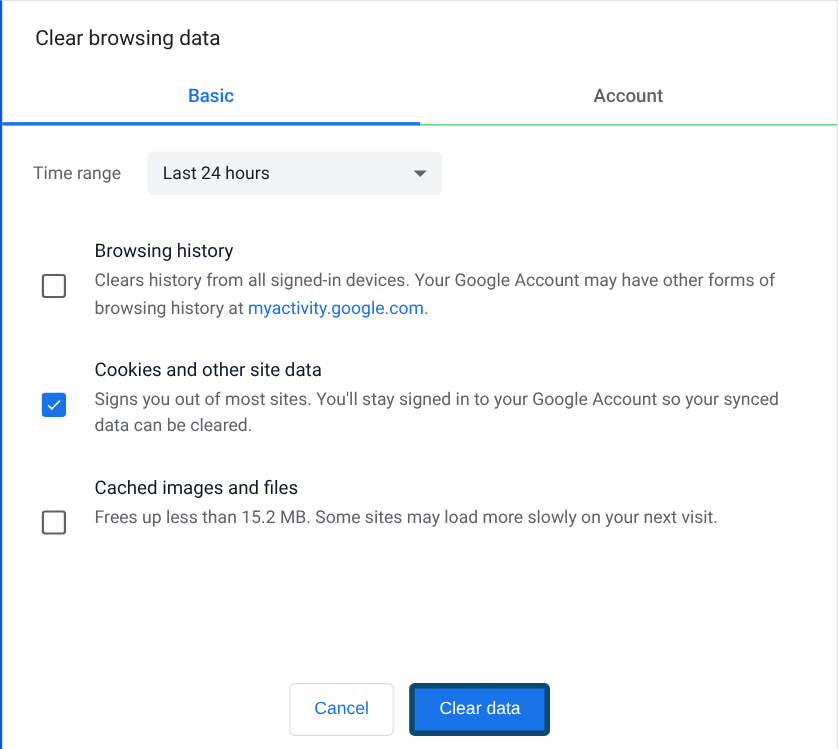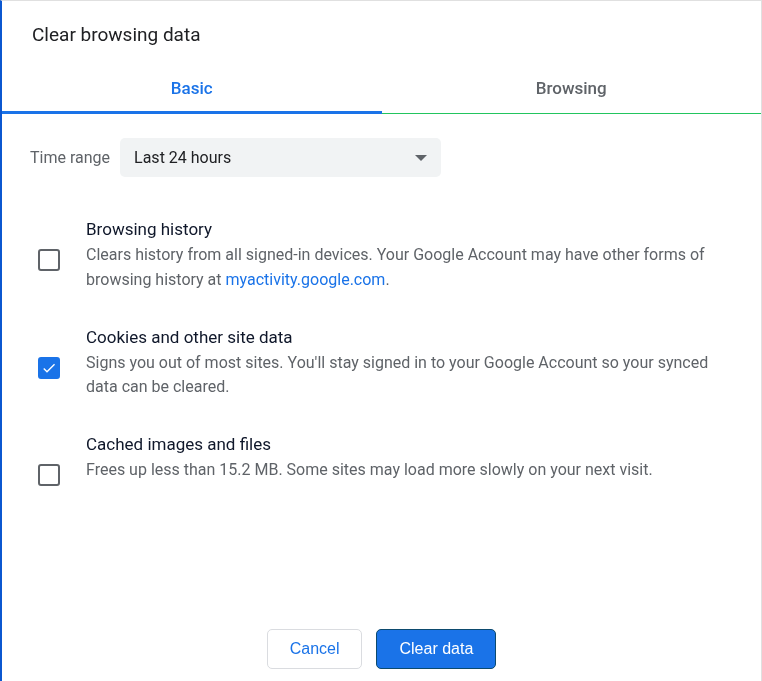--- a/index.html
+++ b/index.html
@@ -50,35 +50,35 @@
     height: 3px;
     background: #1a73e8;
   }
   .body {
     padding: 24px 28px 0 28px;
     flex: 1;
   }
   .time-row {
     display: flex;
     align-items: center;
-    gap: 10px;
+    gap: 24px;
     margin-bottom: 32px;
   }
   .time-label {
     font-size: 16px;
     color: #5f6368;
   }
   .select {
     display: flex;
     align-items: center;
     justify-content: space-between;
     background: #f1f3f4;
     border-radius: 5px;
     padding: 10px 14px;
-    width: 321px;
+    width: 268px;
     cursor: pointer;
     font-size: 16px;
     color: #202124;
   }
   .select .caret {
     width: 0; height: 0;
     border-left: 6px solid transparent;
     border-right: 6px solid transparent;
     border-top: 6px solid #5f6368;
   }
@@ -140,36 +140,36 @@
     cursor: pointer;
   }
   .btn-cancel {
     background: #fff;
     color: #1a73e8;
     border: 1px solid #dadce0;
   }
   .btn-primary {
     background: #1a73e8;
     color: #fff;
-    border: 1px solid #0c4a6e;
+    border: 5px solid #0c4a6e;
   }
 </style>
 </head>
 <body>
 
 <div class="dialog">
 
   <div class="title">Clear browsing data</div>
 
   <div class="tabs">
     <div class="tab active">
       <span>Basic</span>
     </div>
     <div class="tab">
-      <span>Browsing</span>
+      <span>Account</span>
     </div>
   </div>
 
   <div class="body">
 
     <div class="time-row">
       <span class="time-label">Time range</span>
       <div class="select">
         <span>Last 24 hours</span>
         <span class="caret"></span>

